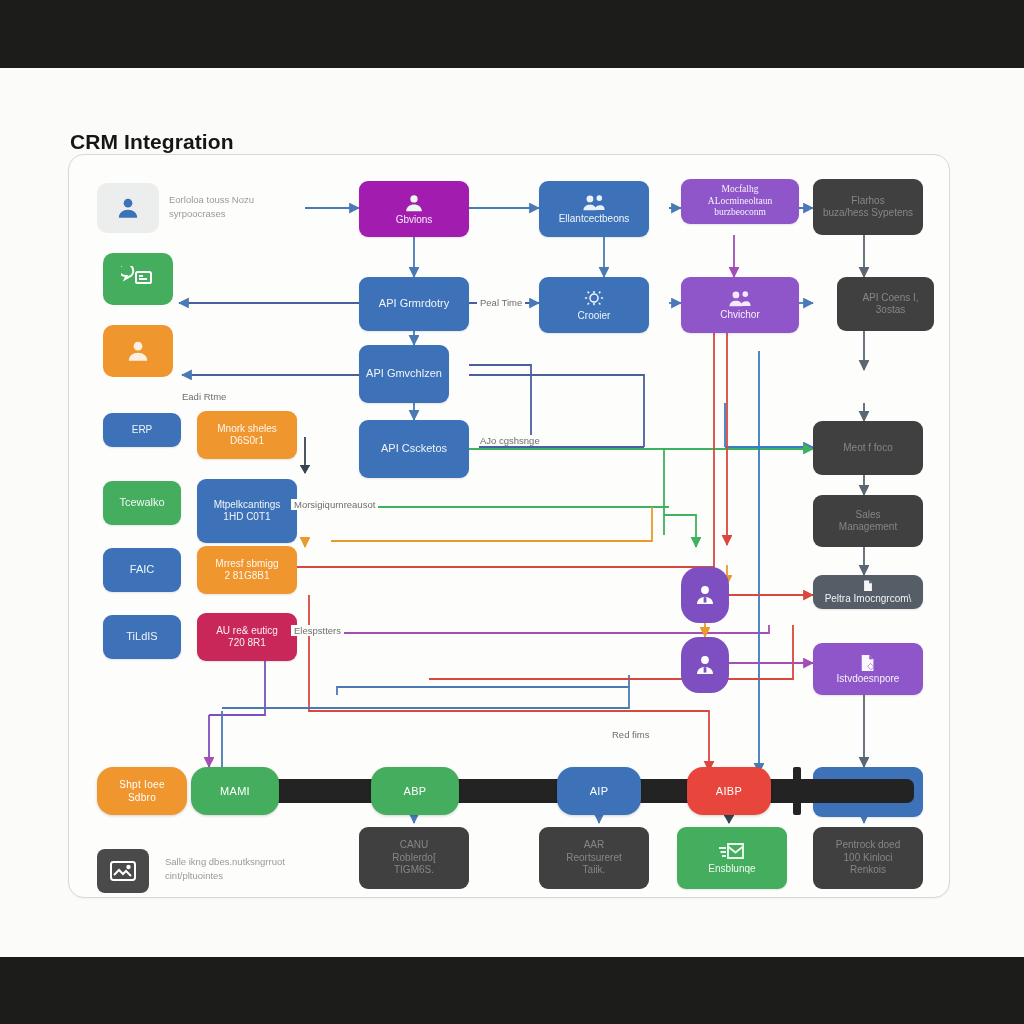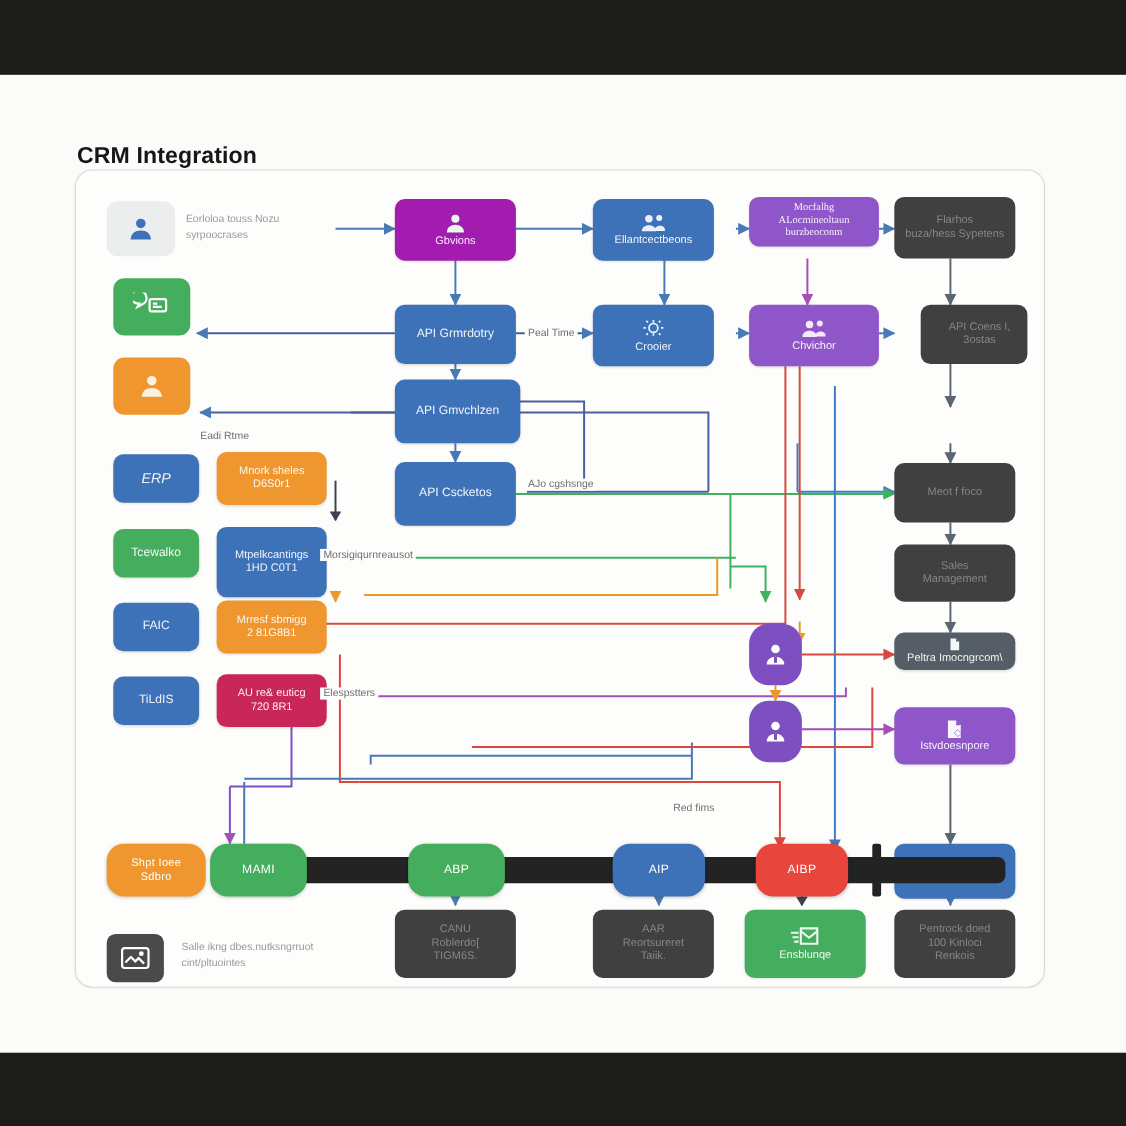--- a/index.html
+++ b/index.html
@@ -261,21 +261,21 @@
     <div class="icon-tile" style="left:34px;top:170px;width:70px;height:52px;background:#f0962e;">
       <svg class="gi" width="26" height="26" viewBox="0 0 24 24" fill="#fcf0e2">
         <circle cx="12" cy="7.5" r="4"></circle>
           <path d="M3.5 21c0-4.7 3.8-7.5 8.5-7.5s8.5 2.8 8.5 7.5z"></path>
       </svg>
     </div>
 
     <div class="note" style="left:100px;top:38px;">Eorloloa touss Nozu
 syrpoocrases</div>
 
-    <div class="node" style="left:34px;top:258px;width:78px;height:44px;background:#3d72b8;font-size:13px;font-style:italic;">
+    <div class="node" style="left:34px;top:258px;width:78px;height:34px;background:#3d72b8;font-size:10px;">
       <span class="lbl">ERP</span>
     </div>
     <div class="node" style="left:34px;top:326px;width:78px;height:44px;background:#45ad5e;font-size:11px;">
       <span class="lbl">Tcewalko</span>
     </div>
     <div class="node" style="left:34px;top:393px;width:78px;height:44px;background:#3d72b8;font-size:11px;">
       <span class="lbl">FAIC</span>
     </div>
     <div class="node" style="left:34px;top:460px;width:78px;height:44px;background:#3d72b8;font-size:11px;">
       <span class="lbl">TiLdIS</span>
@@ -301,21 +301,21 @@
     <div class="node" style="left:290px;top:26px;width:110px;height:56px;background:#a21caf;">
       <svg class="gi" width="22" height="22" viewBox="0 0 24 24" fill="#e9f7ec">
         <circle cx="12" cy="7.5" r="4"></circle>
           <path d="M3.5 21c0-4.7 3.8-7.5 8.5-7.5s8.5 2.8 8.5 7.5z"></path>
       </svg>
       <span class="lbl">Gbvions</span>
     </div>
     <div class="node" style="left:290px;top:122px;width:110px;height:54px;background:#3d72b8;font-size:11px;">
       <span class="lbl">API Grmrdotry</span>
     </div>
-    <div class="node" style="left:290px;top:190px;width:114px;height:58px;background:#3d72b8;font-size:11px;">
+    <div class="node" style="left:290px;top:190px;width:90px;height:58px;background:#3d72b8;font-size:11px;">
       <span class="lbl">API Gmvchlzen</span>
     </div>
     <div class="node" style="left:290px;top:265px;width:110px;height:58px;background:#3d72b8;font-size:11px;">
       <span class="lbl">API Cscketos</span>
     </div>
 
     <div class="node" style="left:470px;top:26px;width:110px;height:56px;background:#3d72b8;">
       <svg class="gi" width="26" height="20" viewBox="0 0 32 24" fill="#eaf1fa">
         <circle cx="11" cy="7" r="4.2"></circle>
           <path d="M3 21c0-4.4 3.6-6.8 8-6.8s8 2.4 8 6.8z"></path>

